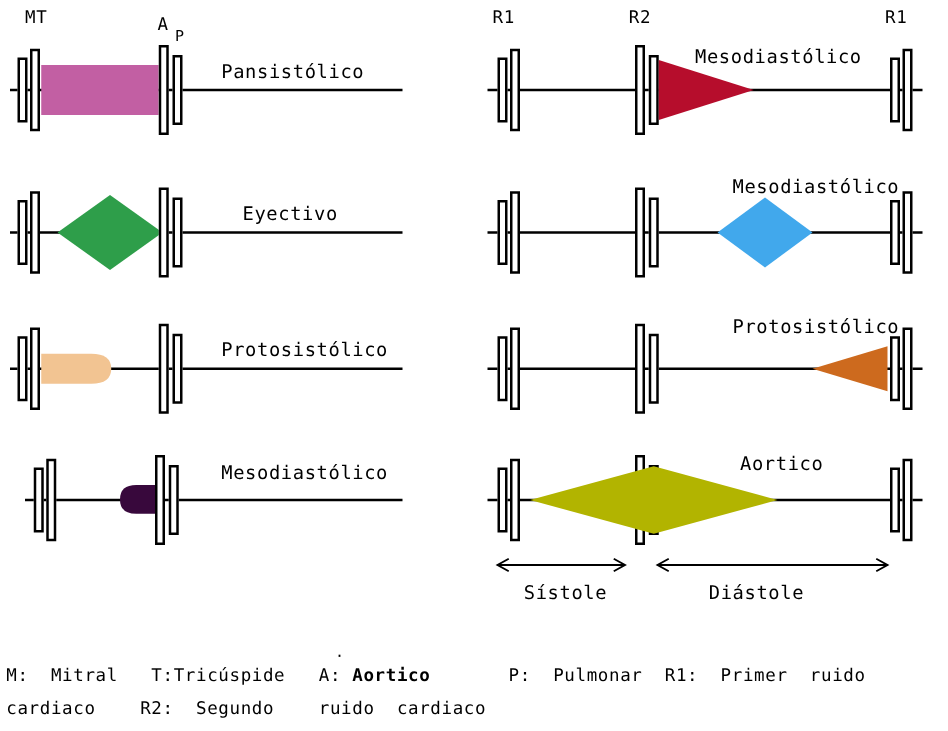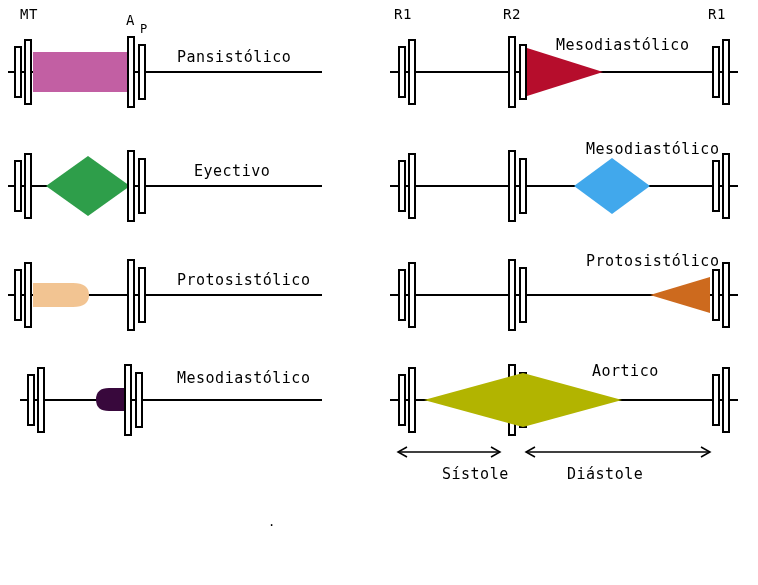--- a/index.html
+++ b/index.html
@@ -150,18 +150,20 @@
   <svg class="shape" style="left:396px;top:443px" width="320" height="18">
     <g stroke="#000" stroke-width="1.5" fill="none">
       <line x1="2" y1="9" x2="104" y2="9"></line>
       <polyline points="11,4 2,9 11,14"></polyline>
       <polyline points="95,4 104,9 95,14"></polyline>
       <line x1="130" y1="9" x2="314" y2="9"></line>
       <polyline points="139,4 130,9 139,14"></polyline>
       <polyline points="305,4 314,9 305,14"></polyline>
     </g>
   </svg>
-  <span class="phase-label" style="left:442px;top:465px">Sístole</span>
+  <span class="phase-label" style="left:419px;top:465px">Sístole</span>
   <span class="phase-label" style="left:567px;top:465px">Diástole</span>
 
   <span class="stray" style="left:268px;top:518px">·</span>
+  <div class="legend-line" style="left:5px;top:533px"><span>M:  Mitral   T:Tricúspide   A: </span><b>Aortico</b><span>       P:  Pulmonar  R1:  Primer  ruido</span></div>
+  <div class="legend-line" style="left:5px;top:559px"><span>cardiaco    R2:  Segundo    ruido  cardiaco</span></div>
 
 </div>
 
 </body></html>

